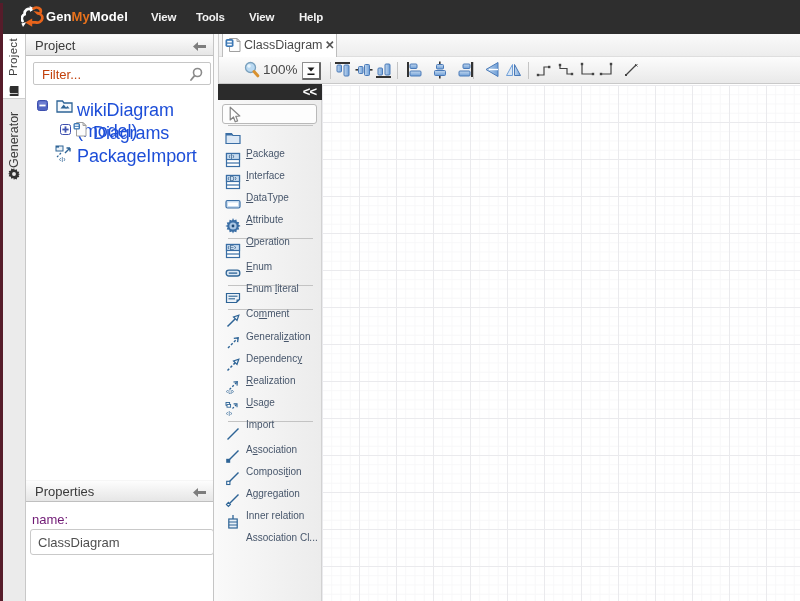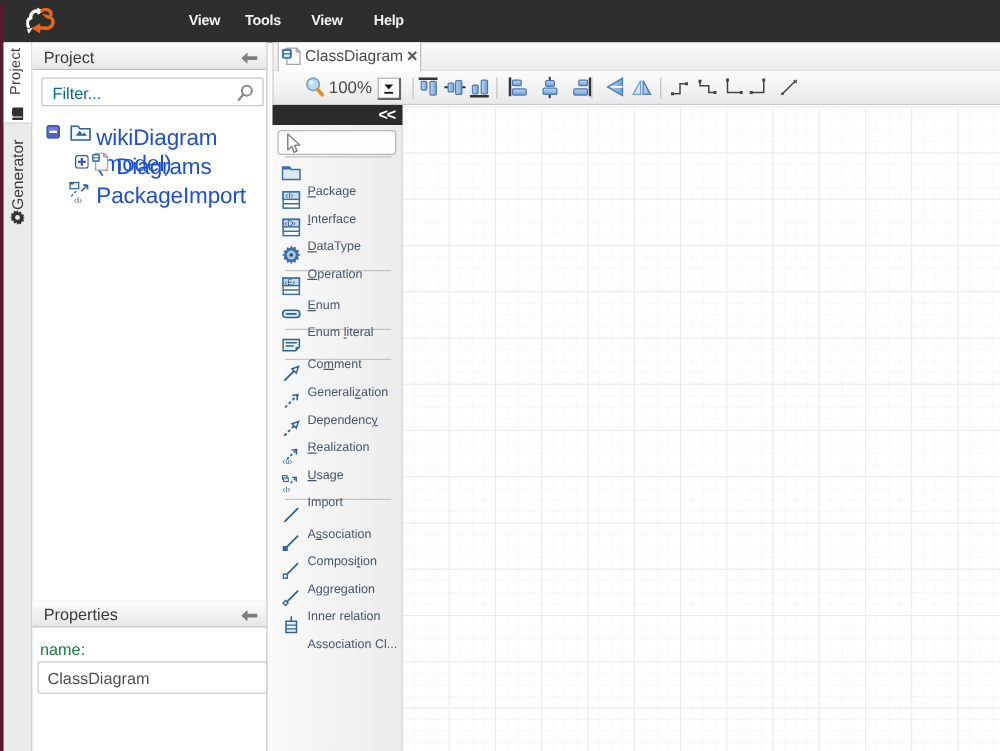--- a/index.html
+++ b/index.html
@@ -13,21 +13,21 @@
 
 #sidebar{left:3px;top:34px;width:23px;height:567px;background:#ebebeb;border-right:1px solid #c8c8c8;}
 #sb-project{position:absolute;left:0;top:0;width:22px;height:65px;background:#ffffff;border-bottom:1px solid #cfcfcf;}
 .vtext{writing-mode:vertical-rl;transform:rotate(180deg);font-size:12px;color:#3c3c3c;position:absolute;}
 
 #leftpanel{left:26px;top:34px;width:188px;height:567px;background:#fff;border-right:1px solid #c5c5c5;}
 .phead{position:absolute;left:0;width:187px;height:22px;background:linear-gradient(#fdfdfd,#e6e6e6);border-bottom:1px solid #bfbfbf;border-top:1px solid #f6f6f6;}
 .phead .ptitle{position:absolute;left:9px;top:0;line-height:21px;font-size:13px;color:#3a3a3a;}
 .collapse-arr{position:absolute;right:7px;top:7px;}
 #filter{position:absolute;left:7px;top:28px;width:178px;height:23px;border:1px solid #c6c6c6;border-radius:2px;background:#fff;}
-#filter .ph{position:absolute;left:8px;top:4px;font-size:13px;color:#0369a1;}
+#filter .ph{position:absolute;left:8px;top:4px;font-size:13px;color:#c2410c;}
 .treetext{position:absolute;font-size:18px;color:#1d4ed8;letter-spacing:-0.1px;}
 
 #tabbar{left:218px;top:34px;width:582px;height:23px;background:linear-gradient(#fafafa,#ededed);border-bottom:1px solid #dedede;}
 #tab{position:absolute;left:4px;top:0;width:115px;height:24px;background:#fff;border-left:1px solid #bdbdbd;border-right:1px solid #bdbdbd;}
 #tabtitle{position:absolute;left:21px;top:4px;font-size:12.5px;color:#4a4a4a;}
 #tabx{position:absolute;left:102px;top:4px;font-size:11.5px;color:#555;font-weight:bold;}
 #toolbar{left:218px;top:57px;width:582px;height:27px;background:linear-gradient(#fcfcfc,#e9e9e9);border-bottom:1px solid #c9c9c9;}
 .tsep{position:absolute;top:5px;width:1px;height:17px;background:#c4c4c4;}
 #canvas{left:322px;top:85px;width:478px;height:516px;background-color:#fff;
 background-image:
@@ -57,20 +57,21 @@
 <div class="abs" id="canvas"></div>
 
 <div class="abs" id="menubar">
   <svg class="abs" style="left:21px;top:3px" width="26" height="26" viewBox="0 0 26 26">
     <path d="M1.6 18.2 C0 15.4 1 12.3 3.6 11.3 C3.1 7.4 7.2 4.4 10.2 6.6" fill="none" stroke="#ffffff" stroke-width="2.7" stroke-linecap="round"></path>
     <path d="M8.6 3.0 L13.4 5.4 L9.2 8.9 Z" fill="#ffffff"></path>
     <path d="M0.4 20.6 L5.4 18.9 L2.0 24.0 Z" fill="#ffffff"></path>
     <path d="M12.5 5.6 C16 3.2 20.3 5.2 19.8 8.8 C19.4 10.9 17.4 11.1 16.4 10.1 C18.8 10.5 21.8 12.2 21.4 15.2 C21 18.4 17.6 20.2 14.6 19.4 L11 19.4" fill="none" stroke="#e8641b" stroke-width="2.7" stroke-linecap="round"></path>
     <path d="M11.2 15.6 L4.2 19.6 L11.2 23.7 Z" fill="#e8641b"></path>
   </svg>
+  <div class="abs" style="left:46px;top:0;height:34px;line-height:33px;font-size:13px;font-weight:bold;color:#fff;letter-spacing:0.1px;">Gen<span style="color:#e8721c">My</span>Model</div>
   <span class="menuitem" style="left:151px">View</span>
   <span class="menuitem" style="left:196px">Tools</span>
   <span class="menuitem" style="left:249px">View</span>
   <span class="menuitem" style="left:299px">Help</span>
 </div>
 <div class="abs" id="maroon"></div>
 
 <div class="abs" id="sidebar">
   <div id="sb-project"></div>
   <div class="vtext" style="left:4px;top:3px;height:39px;font-size:11.5px;letter-spacing:0.3px;">Project</div>
@@ -131,21 +132,21 @@
     <text x="4" y="17" font-size="7" fill="#2e6496" font-family="Liberation Sans">‹I›</text>
   </svg>
   <div class="treetext" style="left:51px;top:112px;">PackageImport</div>
 
   <div class="phead" style="top:446px">
     <span class="ptitle">Properties</span>
     <svg class="collapse-arr" width="13" height="9" viewBox="0 0 13 9">
         <path d="M5 0 L5 3 L13 3 L13 6 L5 6 L5 9 L0 4.5 Z" fill="#7d7d7d"></path>
       </svg>
   </div>
-  <div class="abs" style="left:6px;top:478px;font-size:13px;color:#15803d;">name:</div>
+  <div class="abs" style="left:6px;top:478px;font-size:13px;color:#701a75;">name:</div>
   <div class="abs" style="left:4px;top:495px;width:184px;height:26px;border:1px solid #c9c9c9;border-radius:3px;background:#fff;">
     <span style="position:absolute;left:7px;top:5px;font-size:13px;color:#4f4f4f;">ClassDiagram</span>
   </div>
 </div>
 
 <div class="abs" style="left:218px;top:34px;width:1px;height:50px;background:#cfcfcf;z-index:5"></div>
 <div class="abs" id="tabbar">
   <div id="tab">
     <svg class="abs" style="left:2px;top:3px" width="17" height="17" viewBox="0 0 17 17">
         <path d="M4.5 1.5 h7.5 l3 3 v10 h-10.5z" fill="#fcfcfc" stroke="#a0a0a0"></path>
@@ -291,20 +292,27 @@
         <svg width="16" height="16" viewBox="0 0 16 16">
             <rect x="1.5" y="1.5" width="13" height="13" fill="#fff" stroke="#3a6ea5" stroke-width="1.2"></rect>
             <rect x="1.5" y="1.5" width="13" height="6" fill="#c8dcf0" stroke="#3a6ea5" stroke-width="1.2"></rect>
             <text x="2.6" y="6.8" font-size="6.5" fill="#1d4a78" font-family="Liberation Sans">‹D›</text>
             <line x1="1.5" y1="11" x2="14.5" y2="11" stroke="#3a6ea5" stroke-width="1.2"></line>
           </svg>
         <span class="plabel"><u>D</u>ataType</span>
       </div>
       <div class="prow">
         <svg width="16" height="16" viewBox="0 0 16 16">
+            <rect x="1" y="4.5" width="14" height="7.5" rx="1.5" fill="#c8dcf0" stroke="#3a6ea5" stroke-width="1.2"></rect>
+            <rect x="3" y="6.5" width="10" height="3.5" fill="#fff"></rect>
+          </svg>
+        <span class="plabel"><u>A</u>ttribute</span>
+      </div>
+      <div class="prow">
+        <svg width="16" height="16" viewBox="0 0 16 16">
             <path fill="#3a6ea5" d="M8 1l1 2.2 2.4-.8.4 2.4 2.4.4-.8 2.4L15.6 9l-2.2 1 .8 2.4-2.4.4-.4 2.4-2.4-.8L8 16.6l-1-2.2-2.4.8-.4-2.4-2.4-.4.8-2.4L.4 9l2.2-1-.8-2.4 2.4-.4.4-2.4 2.4.8z" transform="translate(0,-1)"></path>
             <circle cx="8" cy="8" r="3.6" fill="#aac6e4"></circle>
             <circle cx="8" cy="8" r="1.4" fill="#1f4a75"></circle>
           </svg>
         <span class="plabel"><u>O</u>peration</span>
       </div>
       <div class="psep"></div>
       <div class="prow">
         <svg width="16" height="16" viewBox="0 0 16 16">
             <rect x="1.5" y="1.5" width="13" height="13" fill="#fff" stroke="#3a6ea5" stroke-width="1.2"></rect>

